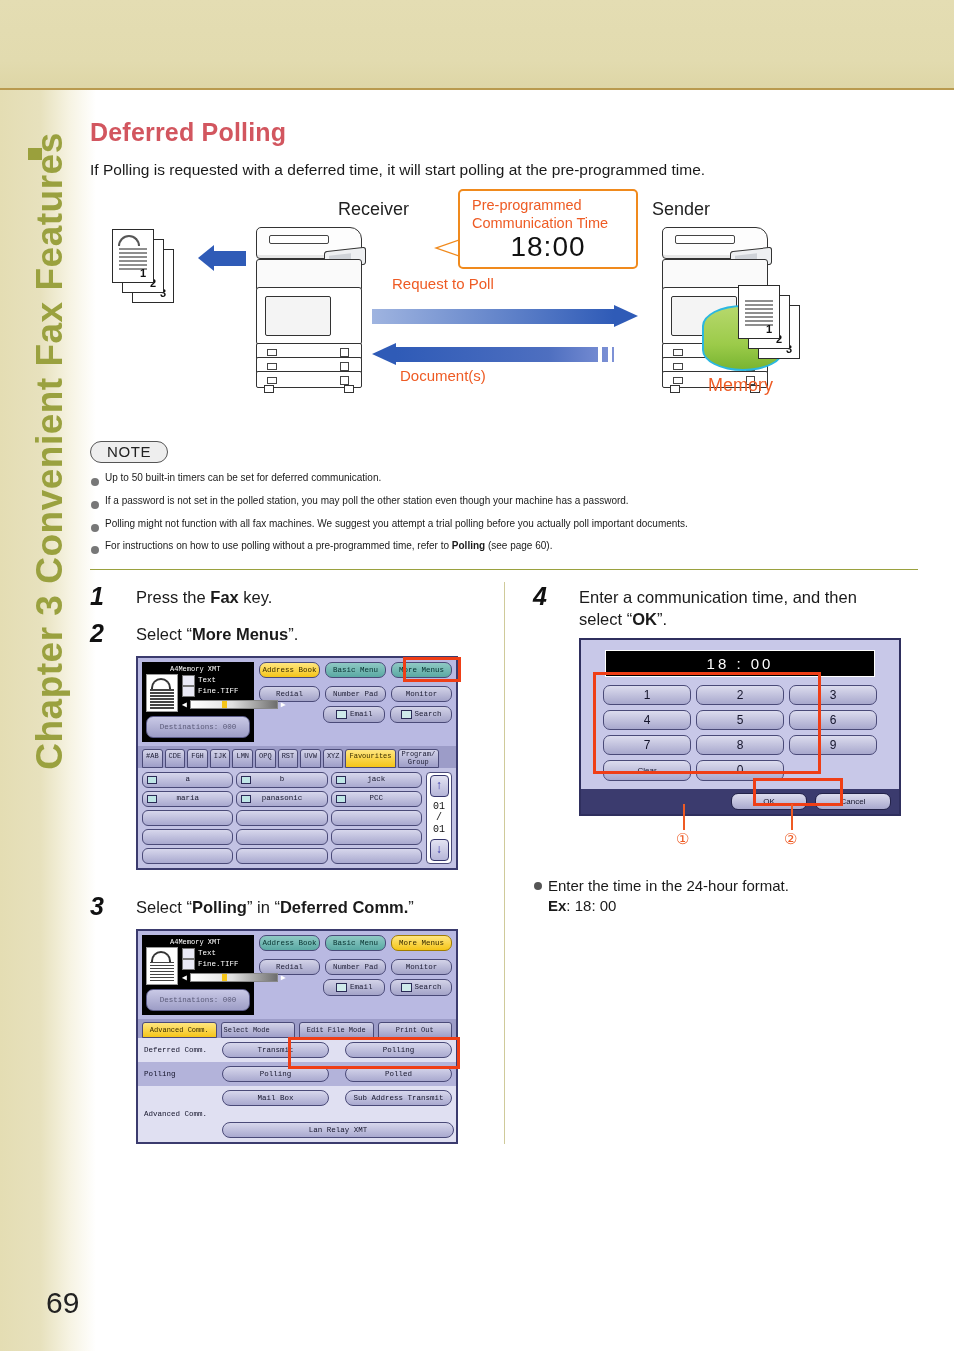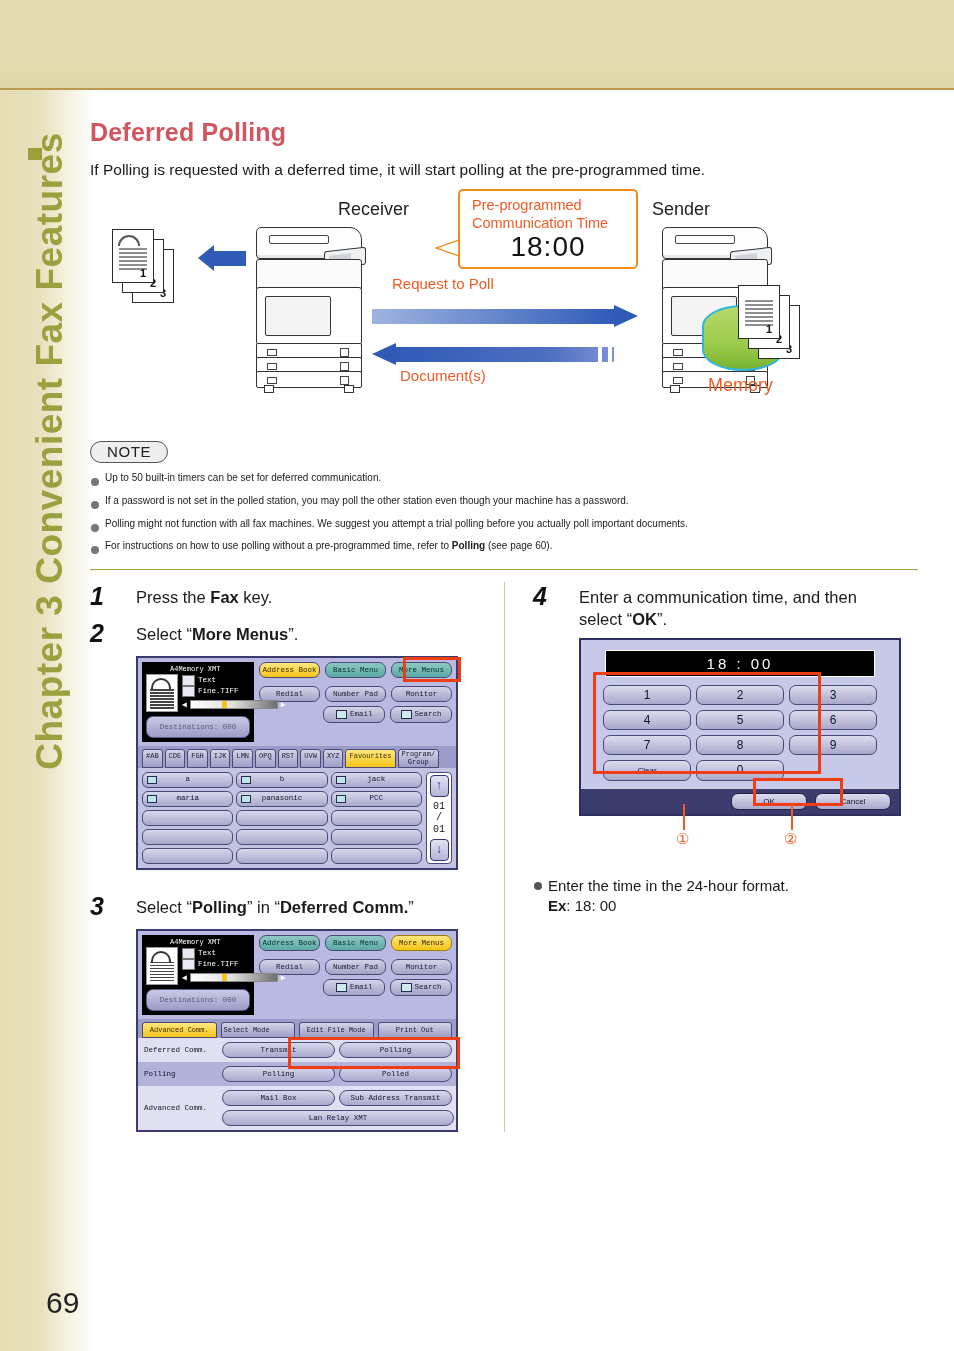--- a/index.html
+++ b/index.html
@@ -142,21 +142,21 @@
           background:linear-gradient(180deg,#e3e3f2,#b5b5d8);display:flex;align-items:center;
           justify-content:center;color:#2f2fa8;font-size:12px;line-height:1;}
   .navcnt{font-size:10px;color:#111;text-align:center;line-height:1.15;}
 
   
   .acT{background:#c3c3e4;}
   .acRow{display:flex;align-items:center;padding:4px 4px;}
   .acRow.alt{background:#b3b3da;}
   .acRow.lite{background:#e0e0f2;}
   .acLbl{width:78px;font-size:7.5px;color:#13132a;flex:none;padding-left:2px;}
-  .acBtns{flex:1;display:flex;gap:4px;flex-wrap:wrap;align-items:flex-end;}
+  .acBtns{flex:1;display:flex;gap:16px;flex-wrap:wrap;align-items:flex-end;}
   .acBtn{flex:1;min-width:40%;text-align:center;font-size:7.5px;padding:3px 0;
          border:1px solid #4a4a78;border-radius:8px;
          background:linear-gradient(180deg,#d7d7ec,#a9a9cf);color:#16162c;}
 
   
   .kp{background:#c8c8e8;border:2px solid #2f2f5e;padding:6px;}
   .kp .disp{background:#000;color:#fff;text-align:center;font-size:15px;letter-spacing:3px;
             padding:4px 0;border:1px solid #fff;margin:4px 18px 8px 18px;}
   .kpgrid{display:grid;grid-template-columns:repeat(3,1fr);gap:5px;padding:0 16px;}
   .key{text-align:center;font-size:12px;padding:2px 0;border:1px solid #4a4a78;border-radius:7px;

